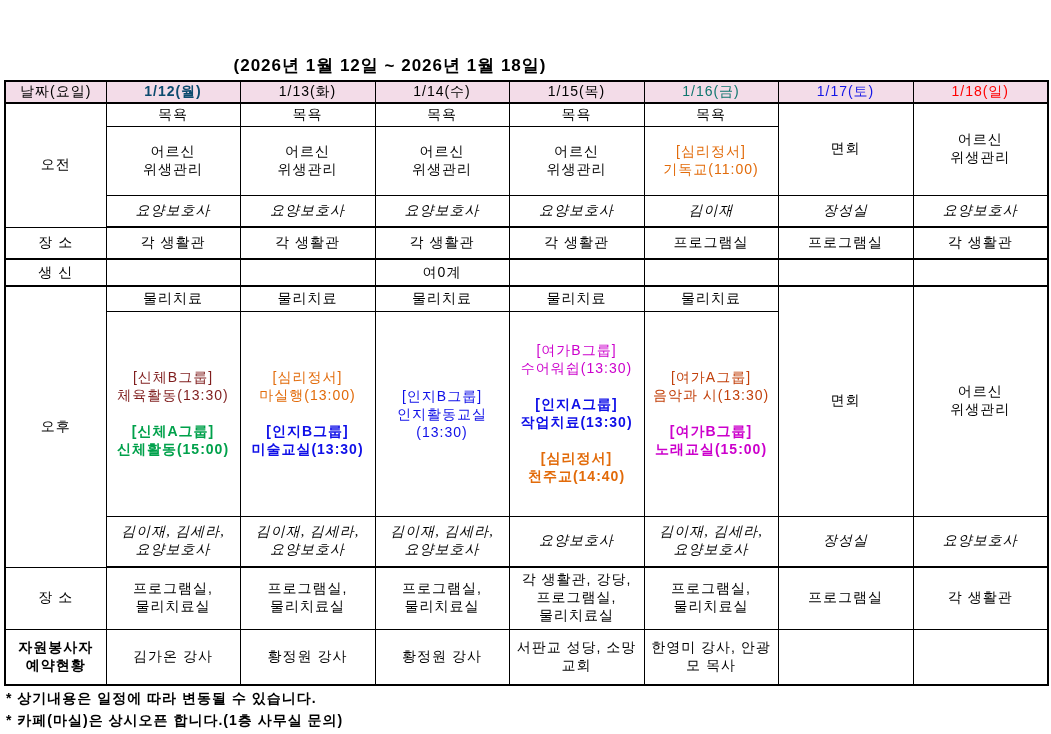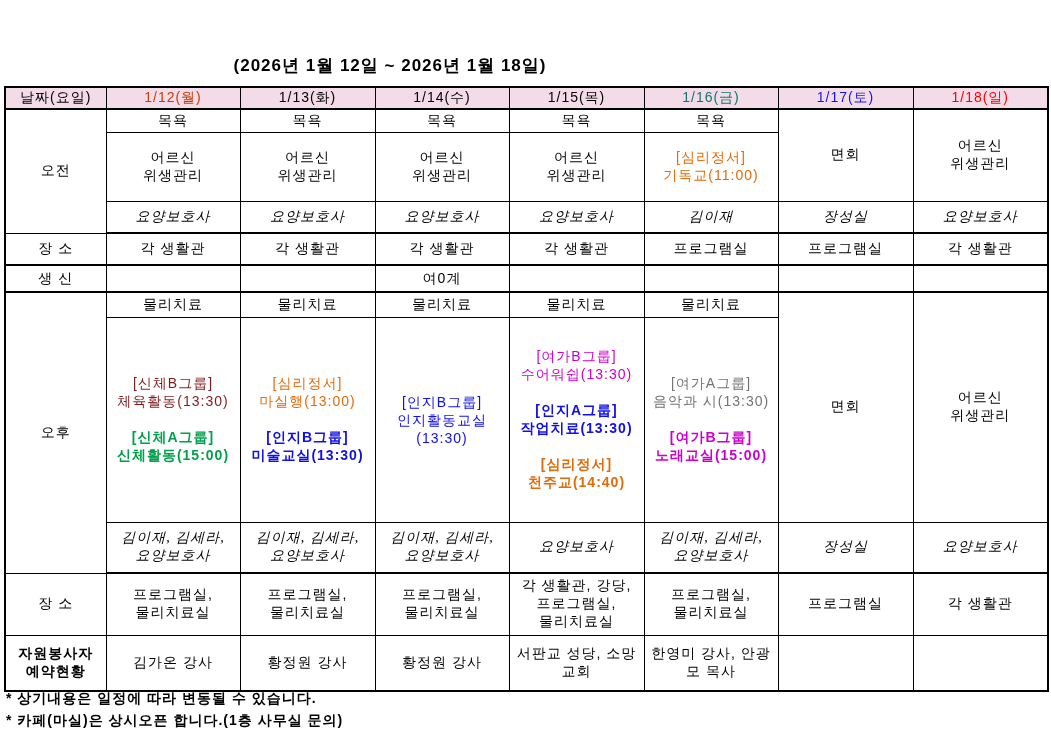--- a/index.html
+++ b/index.html
@@ -2,21 +2,21 @@
 <html><head>
 <meta charset="utf-8">
 <style>
   html,body{margin:0;padding:0;background:#fff;width:1051px;height:734px;overflow:hidden;
     font-family:"Liberation Sans","DejaVu Sans",sans-serif;color:#000;}
   .page{position:relative;width:1051px;height:734px;}
   .title{position:absolute;top:4px;left:0;width:780px;text-align:center;
     font-size:33px;font-weight:700;letter-spacing:6px;}
   .subtitle{position:absolute;top:54px;left:0;width:780px;text-align:center;
     font-size:17px;font-weight:700;letter-spacing:1px;}
-  table.sched{position:absolute;top:86px;left:4px;width:1043px;
+  table.sched{position:absolute;top:80px;left:4px;width:1043px;
     border-collapse:collapse;table-layout:fixed;}
   table.sched td{border:1px solid #000;text-align:center;vertical-align:middle;
     font-size:14px;letter-spacing:1px;white-space:pre-line;padding:0 2px;overflow:hidden;}
   td.hdr{background:#F3DCE8;font-size:13.5px;font-weight:400;}
   td.lbl{font-size:15px;letter-spacing:3px;}
   td.it{font-style:italic;font-family:"Liberation Serif","DejaVu Serif",serif;font-size:14px;}
   td.small{font-size:11.5px;letter-spacing:0;}
   tr.thick td{border-bottom-width:2px;}
   table.sched{border:2px solid #000;}
   .seg + .seg{margin-top:18px;font-weight:bold;}
@@ -39,21 +39,21 @@
         <col style="width:134px">
       <col style="width:135px">
         <col style="width:134px">
         <col style="width:135px">
         <col style="width:135px">
     </colgroup>
 
     <tbody>
         <tr class="thick" style="height:22px">
       <td class="hdr">날짜(요일)</td>
-      <td class="hdr" style="color: #c2410c;">1/12(월)</td>
+      <td class="hdr" style="color: #0c4a6e; font-weight: bold;">1/12(월)</td>
       <td class="hdr" style="color: rgb(0, 0, 0);">1/13(화)</td>
       <td class="hdr" style="color: rgb(0, 0, 0); margin-top: 32px;">1/14(수)</td>
       <td class="hdr" style="color: rgb(0, 0, 0);">1/15(목)</td>
       <td class="hdr" style="color: #0f766e;">1/16(금)</td>
       <td class="hdr" style="color: rgb(20, 20, 230);">1/17(토)</td>
       <td class="hdr" style="color: rgb(255, 0, 0);">1/18(일)</td>
     </tr>
 
     <tr style="height:23px">
       <td class="lbl" rowspan="3">오전</td>
@@ -130,21 +130,21 @@
 신체활동(15:00)</div></td>
       <td class="prog"><div class="seg" style="color: rgb(226, 107, 10);">[심리정서]
 마실행(13:00)</div><div class="seg" style="color: rgb(15, 15, 232);">[인지B그룹]
 미술교실(13:30)</div></td>
       <td class="prog"><div class="seg" style="color: rgb(15, 15, 232);">[인지B그룹]
 인지활동교실(13:30)</div></td>
       <td class="prog"><div class="seg" style="color: rgb(204, 0, 204);">[여가B그룹]
 수어워쉽(13:30)</div><div class="seg" style="color: rgb(15, 15, 232);">[인지A그룹]
 작업치료(13:30)</div><div class="seg" style="color: rgb(226, 107, 10);">[심리정서]
 천주교(14:40)</div></td>
-      <td class="prog"><div class="seg" style="color: #737373;">[여가A그룹]
+      <td class="prog"><div class="seg" style="color: #c2410c;">[여가A그룹]
 음악과  시(13:30)</div><div class="seg" style="color: rgb(204, 0, 204);">[여가B그룹]
 노래교실(15:00)</div></td>
     </tr>
 
     <tr class="thick" style="height:51px">
       <td class="it">김이재, 김세라,
 요양보호사</td>
       <td class="it">김이재, 김세라,
 요양보호사</td>
       <td class="it">김이재, 김세라,

